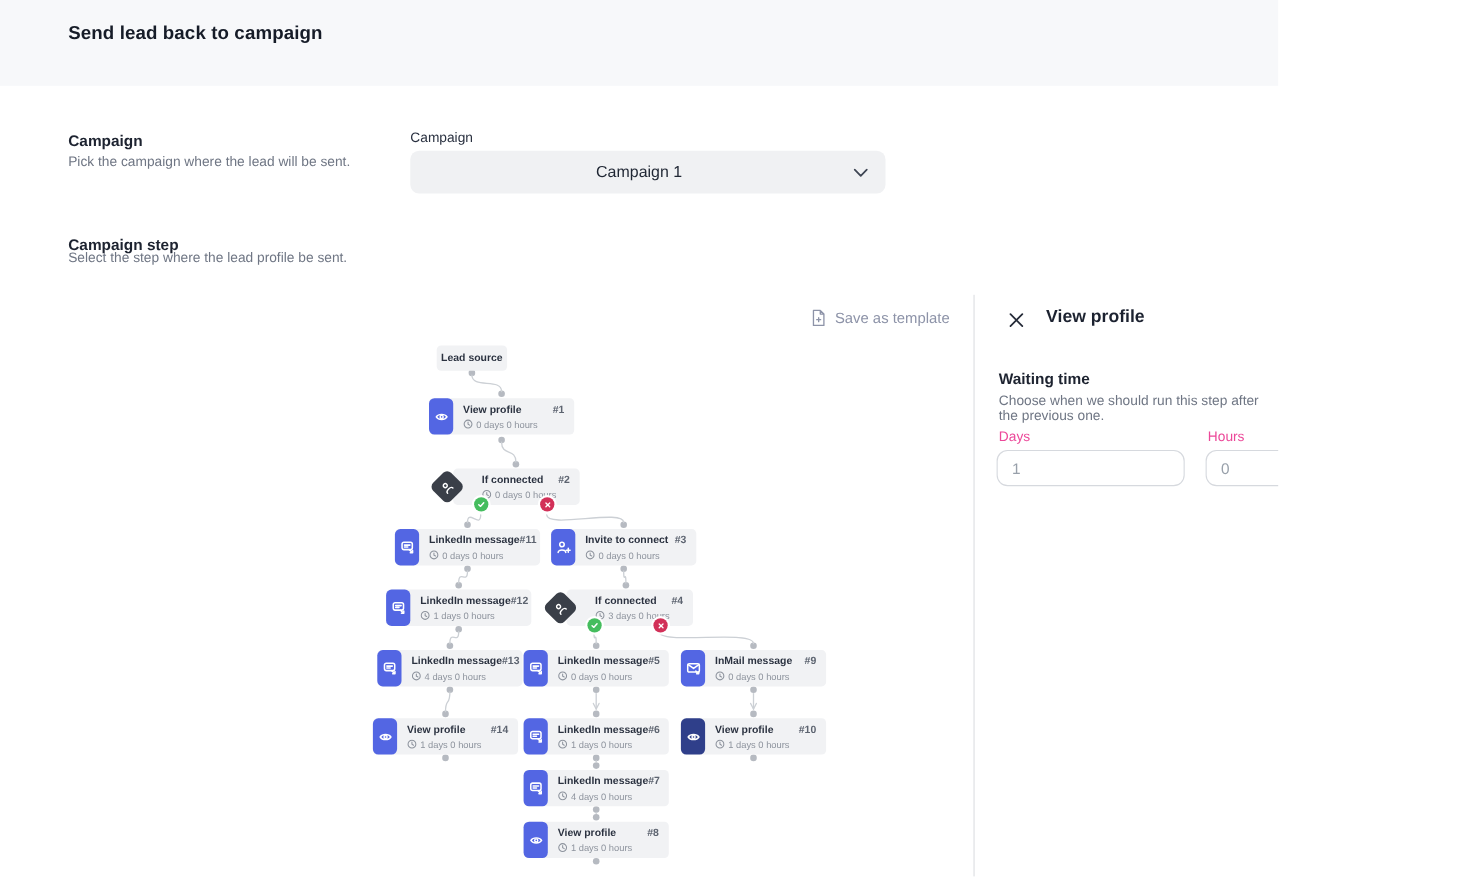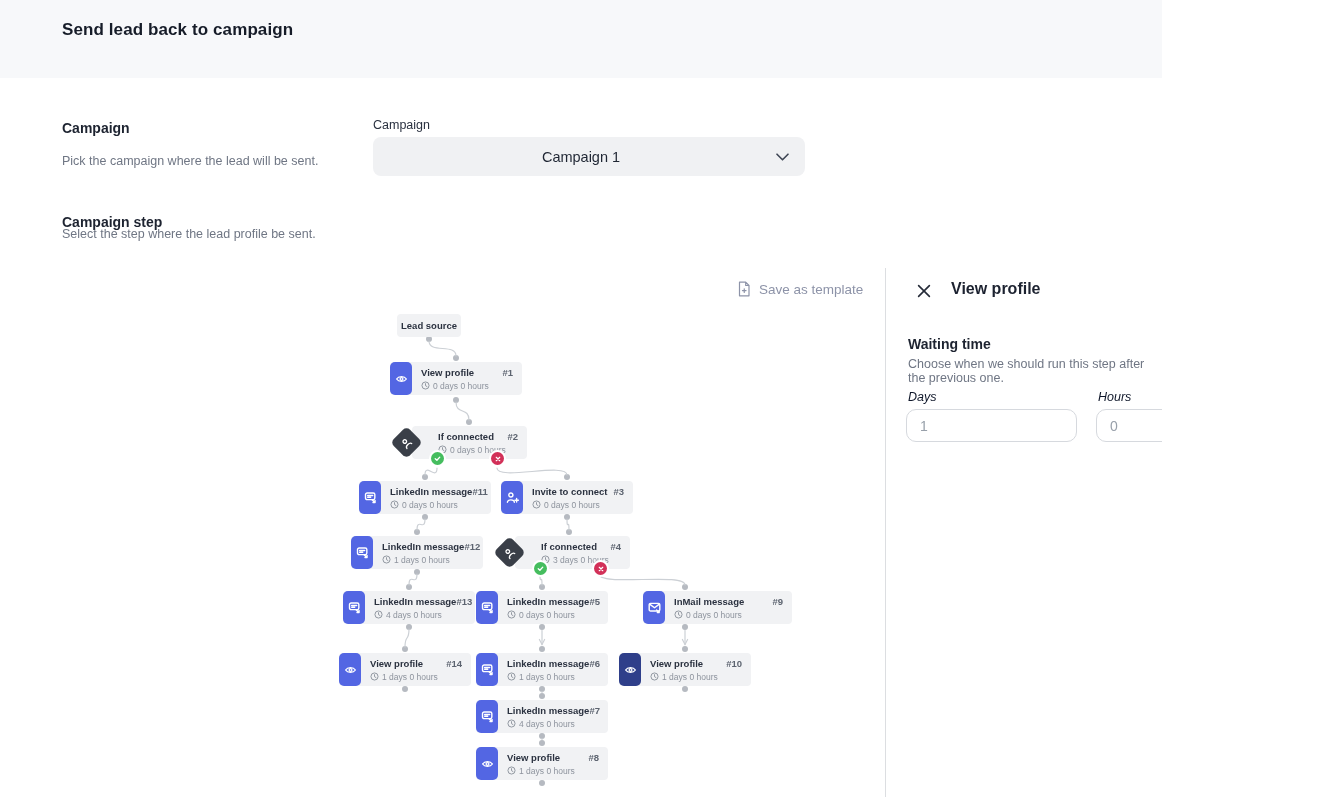--- a/index.html
+++ b/index.html
@@ -56,37 +56,37 @@
   }
   .badge.yes{left:19px;background:var(--success);}
   .badge.no{left:79px;background:var(--danger);}
   
   .close-btn{position:absolute;left:915px;top:282px;width:18px;height:18px;background:none;border:none;padding:2px;cursor:pointer;}
   .panel-title{position:absolute;left:951px;top:280px;margin:0;font-size:16px;font-weight:700;color:#1c2230;}
   .panel-sec-title{position:absolute;left:908px;top:336px;font-size:14px;font-weight:700;color:#1d2330;}
   .panel-sec-desc{position:absolute;left:908px;top:357px;font-size:12.5px;color:#6f7684;}
   .panel-fields{position:absolute;left:906px;top:390px;display:flex;gap:19px;}
   .pf{width:171px;display:flex;flex-direction:column;}
-  .pf-label{font-size:12.5px;color:#0f172a;margin:0 0 5px 2px;font-style:italic;}
+  .pf-label{font-size:12.5px;color:#ec4899;margin:0 0 5px 2px;}
   .pf-input{
     box-sizing:border-box;width:100%;height:33px;border:1px solid #d6d9de;border-radius:10px;background:#fff;
     padding:0 13px;font-family:inherit;font-size:14px;color:#98a0aa;outline:none;
   }
 </style>
 </head>
 <body>
 
 <div class="stage">
 
   <header class="topbar">
     <h1 class="page-title">Send lead back to campaign</h1>
   </header>
 
   <div class="sec-head" style="left:62px;top:120px;">Campaign</div>
-  <div class="sec-desc" style="left:62px;top:154px;">Pick the campaign where the lead will be sent.</div>
+  <div class="sec-desc" style="left:62px;top:140px;">Pick the campaign where the lead will be sent.</div>
 
   <div class="field-label" style="left:373px;top:118px;">Campaign</div>
   <div class="select">
     <span class="select-value">Campaign 1</span>
     <span style="display:flex;">
       <svg width="13" height="8" viewBox="0 0 13 8">
           <path d="M1 1.2 L6.5 6.8 L12 1.2" fill="none" stroke="#3f4654" stroke-width="1.6" stroke-linecap="round" stroke-linejoin="round"></path>
         </svg>
     </span>
   </div>
@@ -354,21 +354,21 @@
         <span style="display:flex;">
               <svg width="9" height="9" viewBox="0 0 8.5 8.5" style="flex:none">
                 <circle cx="4.25" cy="4.25" r="3.35" fill="none" stroke="#8d939d" stroke-width="0.9"></circle>
                 <path d="M4.25 2.5 V4.4 L5.6 5.2" fill="none" stroke="#8d939d" stroke-width="0.9" stroke-linecap="round"></path>
               </svg>
             </span>
         <span>0 days 0 hours</span>
       </div>
     </div>
       </div>
-      <div class="flow-node" style="left: 643px; top: 591px; width: 132px; padding-left: 17px;">
+      <div class="flow-node" style="left: 619px; top: 591px; width: 132px;">
         <span class="nd-icon">
           <svg width="13" height="13" viewBox="0 0 12 12">
             <rect x="1.1" y="2.2" width="9.8" height="7" rx="1.2" fill="none" stroke="#fff" stroke-width="1.3" stroke-linecap="round" stroke-linejoin="round"></rect>
             <path d="M1.8 3.1 L6 6.2 L10.2 3.1" fill="none" stroke="#fff" stroke-width="1.3" stroke-linecap="round" stroke-linejoin="round"></path>
             <path d="M7.9 8.4 L10.3 10.6 M10.3 10.6 v-1.7 M10.3 10.6 h-1.7" fill="none" stroke="#fff" stroke-width="1.3" stroke-linecap="round" stroke-linejoin="round"></path>
           </svg>
         </span>
     <div class="nd-text">
       <div class="nd-top">
         <span class="nd-title">InMail message</span>

